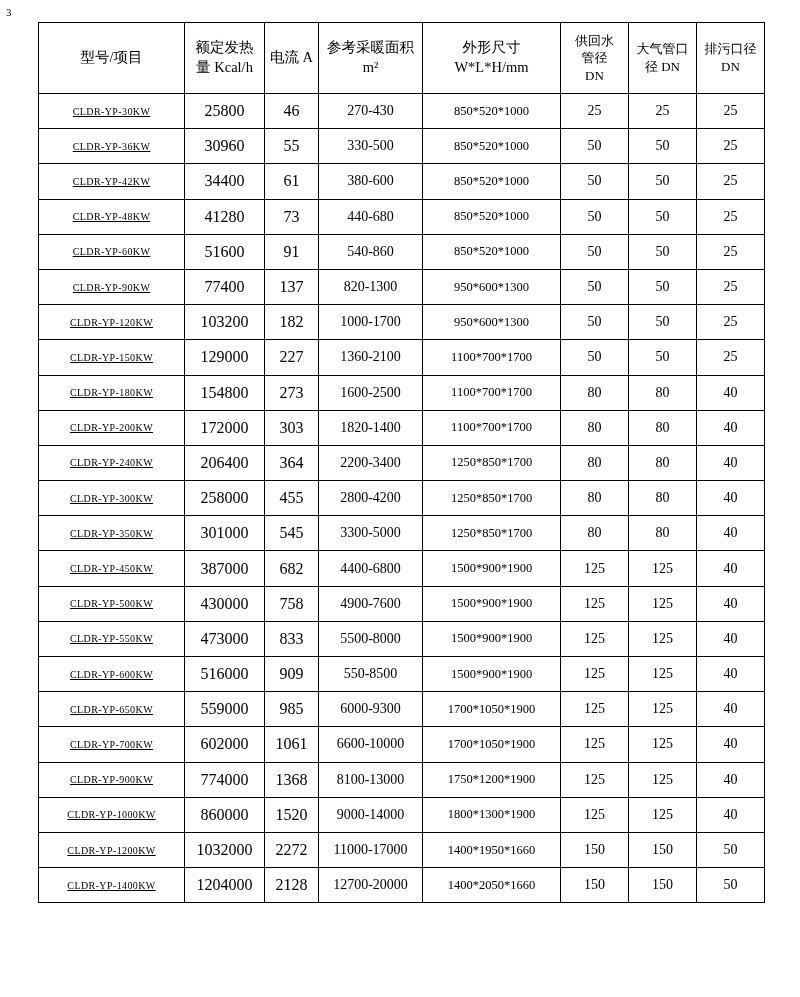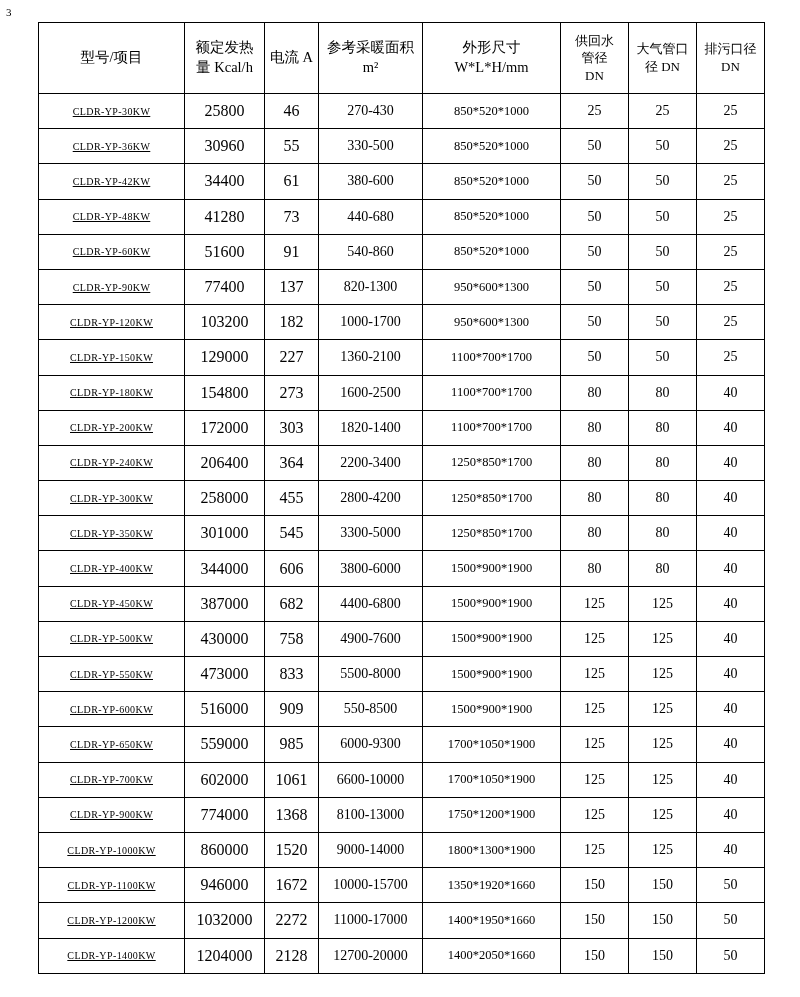--- a/index.html
+++ b/index.html
@@ -276,30 +276,20 @@
             <td class="model">CLDR-YP-350KW</td>
             <td class="num">301000</td>
             <td class="num">545</td>
             <td class="area">3300-5000</td>
             <td class="dim">1250*850*1700</td>
             <td class="dn">80</td>
             <td class="dn">80</td>
             <td class="dn">40</td>
           </tr>
           <tr>
-            <td class="model">CLDR-YP-400KW</td>
-            <td class="num">344000</td>
-            <td class="num">606</td>
-            <td class="area">3800-6000</td>
-            <td class="dim">1500*900*1900</td>
-            <td class="dn">80</td>
-            <td class="dn">80</td>
-            <td class="dn">40</td>
-          </tr>
-          <tr>
             <td class="model">CLDR-YP-450KW</td>
             <td class="num">387000</td>
             <td class="num">682</td>
             <td class="area">4400-6800</td>
             <td class="dim">1500*900*1900</td>
             <td class="dn">125</td>
             <td class="dn">125</td>
             <td class="dn">40</td>
           </tr>
           <tr>
@@ -364,30 +354,20 @@
           </tr>
           <tr>
             <td class="model">CLDR-YP-1000KW</td>
             <td class="num">860000</td>
             <td class="num">1520</td>
             <td class="area">9000-14000</td>
             <td class="dim">1800*1300*1900</td>
             <td class="dn">125</td>
             <td class="dn">125</td>
             <td class="dn">40</td>
-          </tr>
-          <tr>
-            <td class="model">CLDR-YP-1100KW</td>
-            <td class="num">946000</td>
-            <td class="num">1672</td>
-            <td class="area">10000-15700</td>
-            <td class="dim">1350*1920*1660</td>
-            <td class="dn">150</td>
-            <td class="dn">150</td>
-            <td class="dn">50</td>
           </tr>
           <tr>
             <td class="model">CLDR-YP-1200KW</td>
             <td class="num">1032000</td>
             <td class="num">2272</td>
             <td class="area">11000-17000</td>
             <td class="dim">1400*1950*1660</td>
             <td class="dn">150</td>
             <td class="dn">150</td>
             <td class="dn">50</td>

